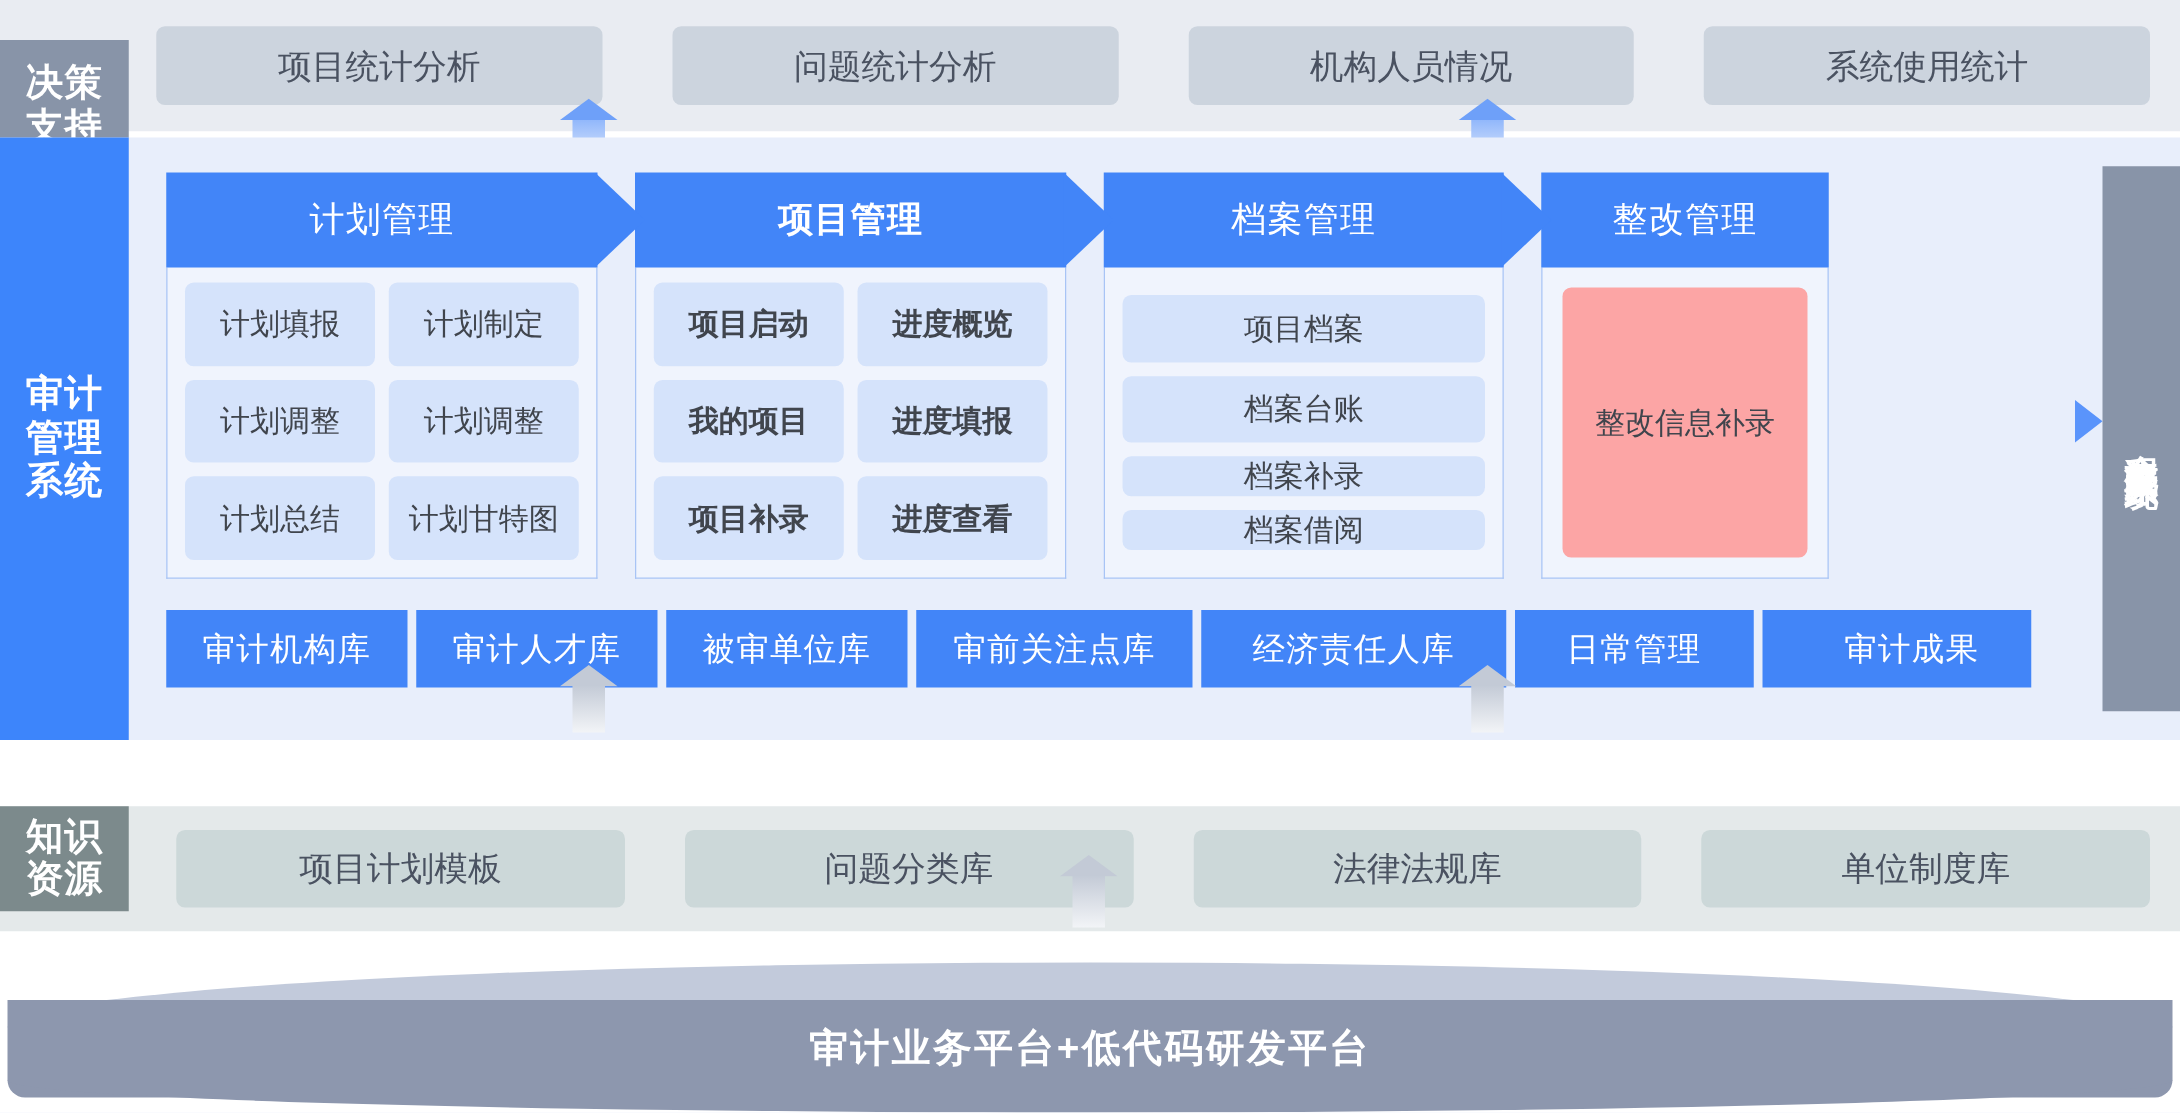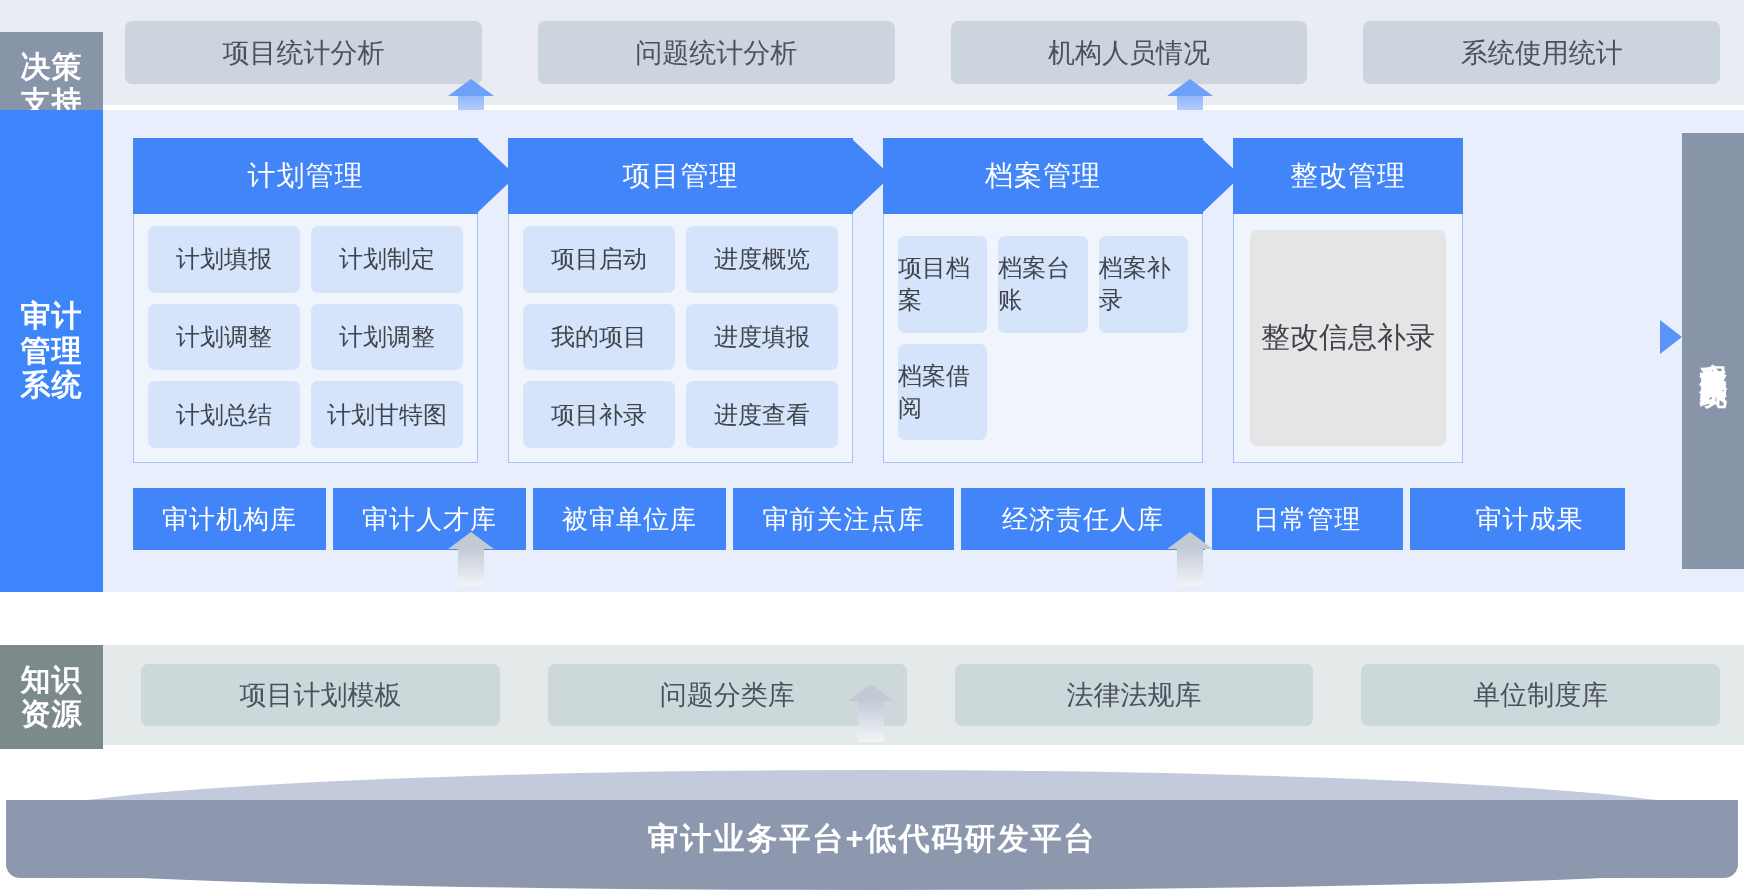--- a/index.html
+++ b/index.html
@@ -71,48 +71,48 @@
     clip-path: polygon(0 0, 100% 50%, 0 100%);
     z-index: 3;
   }
   .flow-box {
     border: 1px solid #a8c4f5; border-top: none;
     background: #f0f4fd;
     padding: 12px 14px 14px 14px;
     display: grid; gap: 11px;
   }
   .grid-2x3 { grid-template-columns: 1fr 1fr; grid-template-rows: repeat(3, 1fr); height: 249px; }
-  .grid-2x2 { grid-template-columns: 1fr 1fr 1fr; grid-template-rows: repeat(2, 1fr); height: 249px;
+  .grid-2x2 { grid-template-columns: 1fr; grid-template-rows: repeat(2, 1fr); height: 249px;
               padding: 22px 14px 22px 14px; }
   .grid-1x1 { grid-template-columns: 1fr; height: 249px; padding: 16px; }
   .sub-chip {
     background: #d5e3fb; border-radius: 7px;
     display: flex; align-items: center; justify-content: center;
     font-size: 24px; color: #40454d;
   }
-  .sub-chip.tall { background: #e5e5e5; font-size: 29px; }
+  .sub-chip.tall { background: #fca5a5; font-size: 24px; }
 
   
   .repo-row {
     position: absolute; left: 8px; top: 378px; width: 1492px; height: 62px;
     display: flex; gap: 7px;
   }
   .repo-tile {
     background: #4285f8; color: #ffffff;
     display: flex; align-items: center; justify-content: center;
     font-size: 26px; letter-spacing: 1px;
   }
 
   
   .band-knowledge {
     position: absolute; left: 0; top: 645px; width: 1744px; height: 100px;
     background: #e4e9ea;
   }
   .knowledge-side {
-    left: 0; top: 0; width: 103px; height: 104px;
+    left: 0; top: 0; width: 103px; height: 84px;
     background: #7c8a8c; font-size: 30px;
   }
   .knowledge-items {
     position: absolute; left: 125px; top: 0; right: 24px; height: 100px;
     display: flex; align-items: center; gap: 32px;
   }
   .knowledge-chip {
     flex: 1; height: 62px;
     background: #ccd8d9; border-radius: 7px;
     display: flex; align-items: center; justify-content: center;
@@ -214,21 +214,21 @@
           <div class="flow-box grid-2x3">
             <div class="sub-chip">计划填报</div>
             <div class="sub-chip">计划制定</div>
             <div class="sub-chip">计划调整</div>
             <div class="sub-chip">计划调整</div>
             <div class="sub-chip">计划总结</div>
             <div class="sub-chip">计划甘特图</div>
           </div>
         </div>
 
-        <div class="flow-col" style="left:375px; width:345px;">
+        <div class="flow-col" style="left:375px; width:345px;font-weight:bold;">
           <div class="flow-head">
             <span>项目管理</span>
             <span class="chev"></span>
           </div>
           <div class="flow-box grid-2x3">
             <div class="sub-chip">项目启动</div>
             <div class="sub-chip">进度概览</div>
             <div class="sub-chip">我的项目</div>
             <div class="sub-chip">进度填报</div>
             <div class="sub-chip">项目补录</div>

